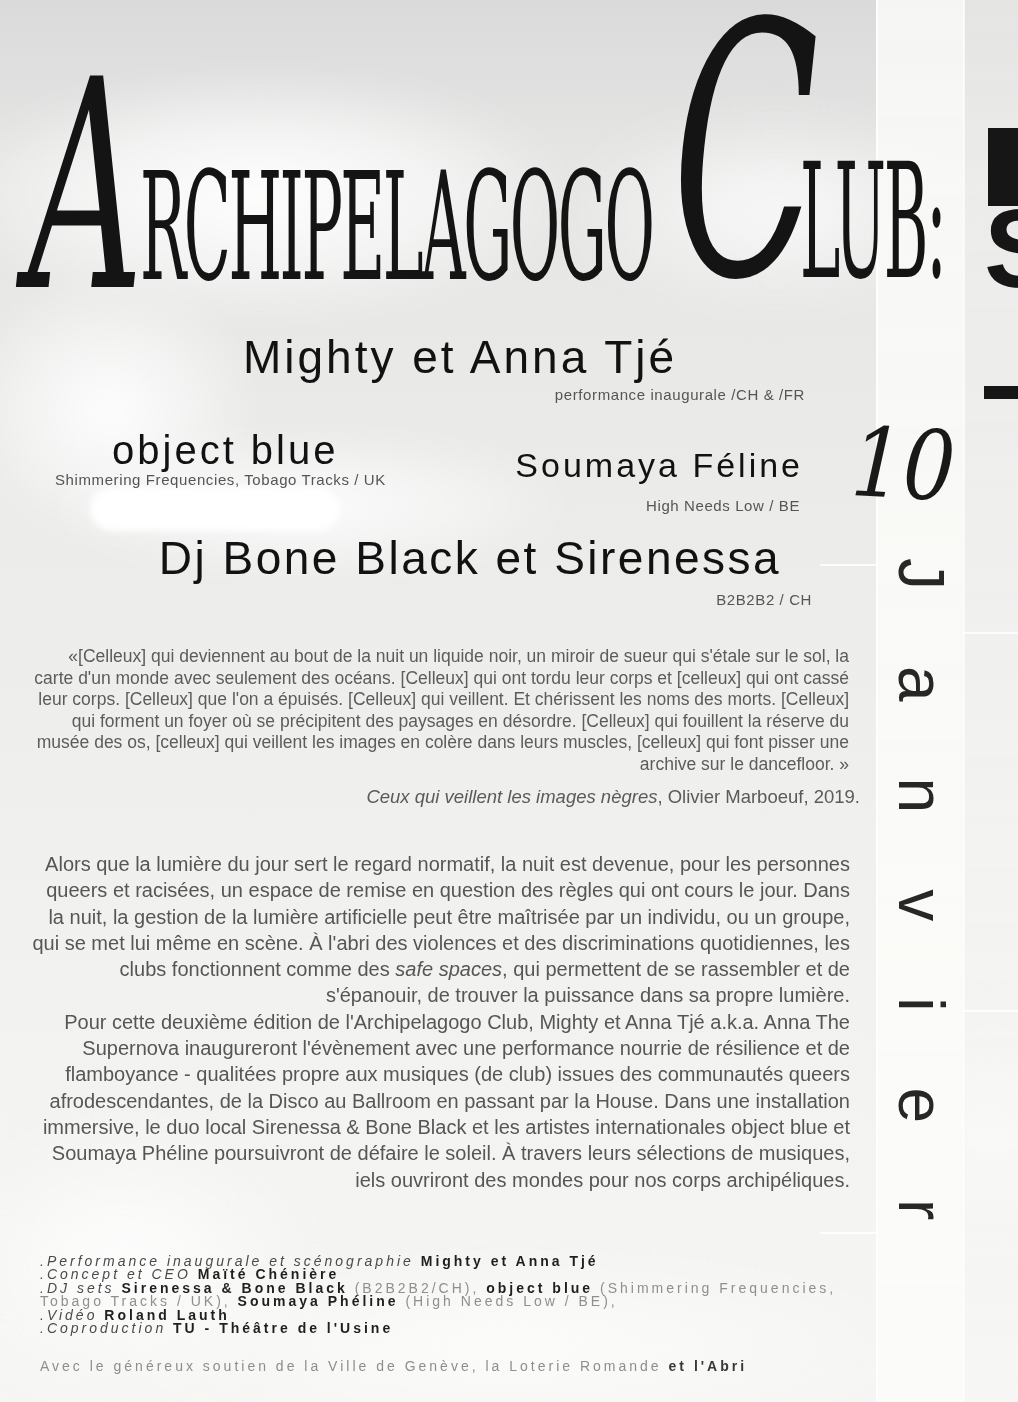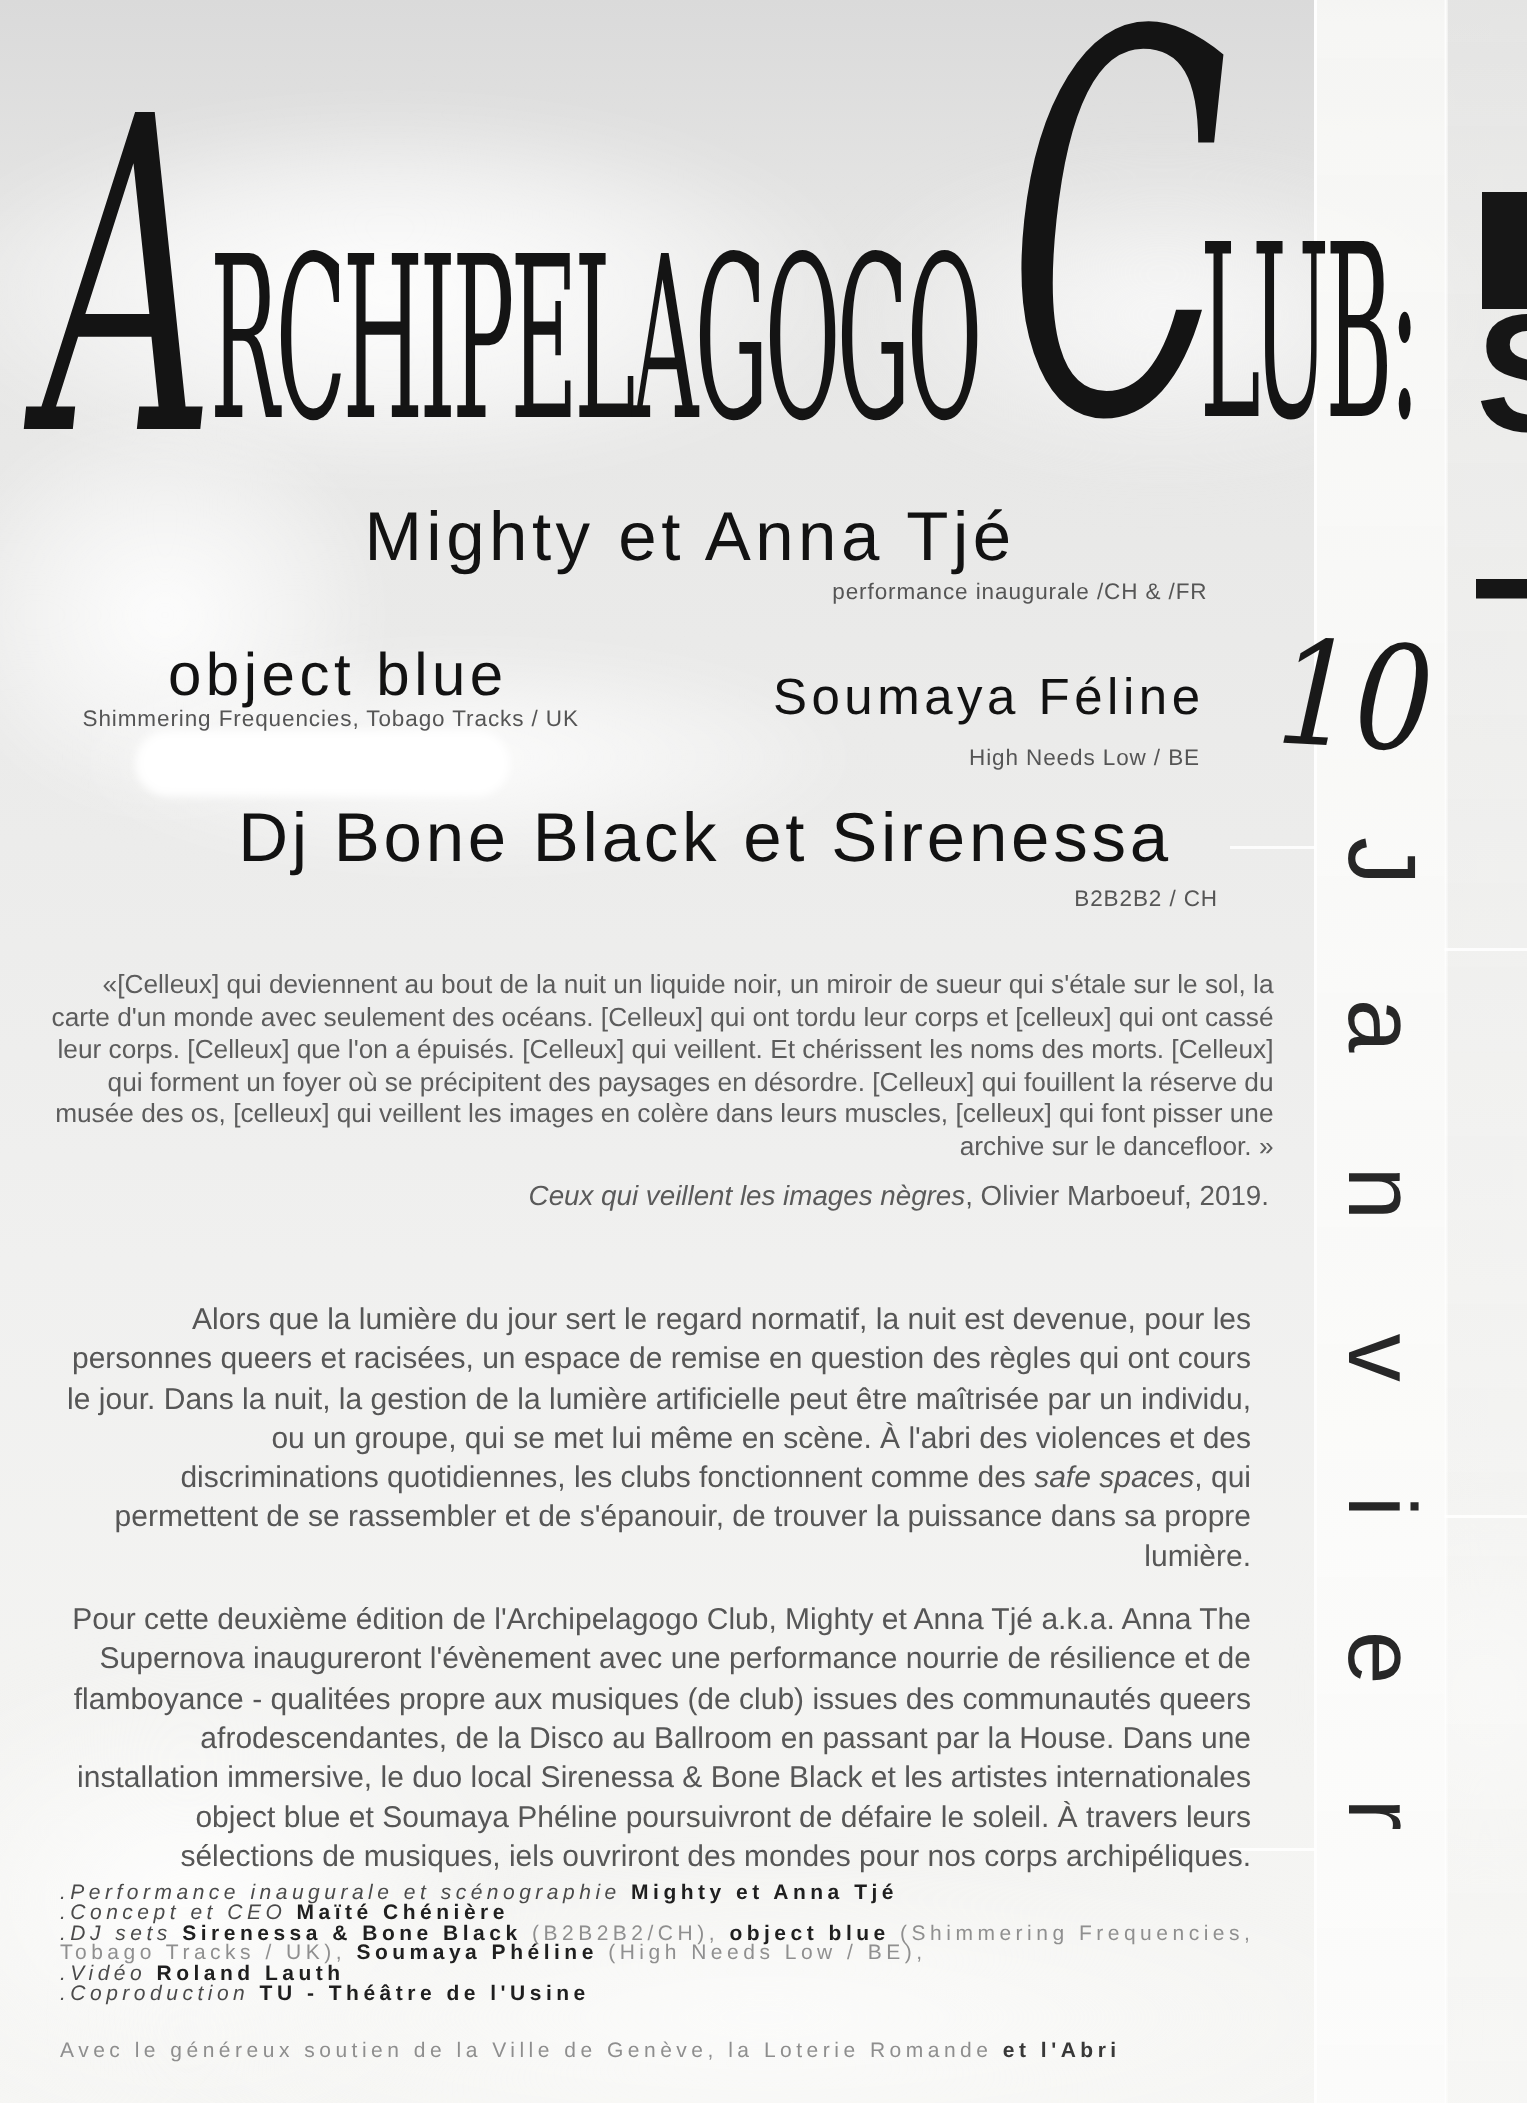--- a/index.html
+++ b/index.html
@@ -57,24 +57,24 @@
   .s-mighty{right:213px;top:386px;}
   .n-object{left:112px;top:428px;font-size:40px;letter-spacing:3px;}
   .s-object{left:55px;top:471px;}
   .n-soumaya{right:215px;top:446px;font-size:34px;letter-spacing:3px;text-align:right;}
   .s-soumaya{right:218px;top:497px;}
   .n-bone{left:110px;width:720px;top:531px;font-size:46px;letter-spacing:2.5px;text-align:center;}
   .s-bone{right:206px;top:591px;}
   
   .quote{position:absolute;left:29px;width:820px;top:646px;font-size:17.5px;line-height:21.5px;
          color:#5c5c5c;text-align:right;}
-  .attribution{position:absolute;left:26px;width:820px;top:786px;font-size:18.5px;color:#5a5a5a;text-align:right;}
+  .attribution{position:absolute;left:40px;width:820px;top:786px;font-size:18.5px;color:#5a5a5a;text-align:right;}
   .body-text{position:absolute;left:28px;width:822px;top:851px;font-size:20px;line-height:26.3px;
          color:#565656;text-align:right;}
-  .body-text p{margin:16px;}
+  .body-text p{margin:0;}
   .seg-i{font-style:italic;}
   .credits{position:absolute;left:40px;width:800px;top:1255px;font-size:14px;line-height:13.4px;
            letter-spacing:3px;color:#4c4c4c;}
   .credits .line{margin:0;}
   .credits .seg-i{font-style:italic;color:#4a4a4a;}
   .credits .seg-b{font-weight:bold;color:#1f1f1f;}
   .credits .seg-p{color:#8f8f8f;}
   .support{position:absolute;left:40px;width:900px;top:1358px;font-size:14px;letter-spacing:3px;color:#8e8e8e;}
   .support .seg-b{font-weight:bold;color:#383838;}
   

